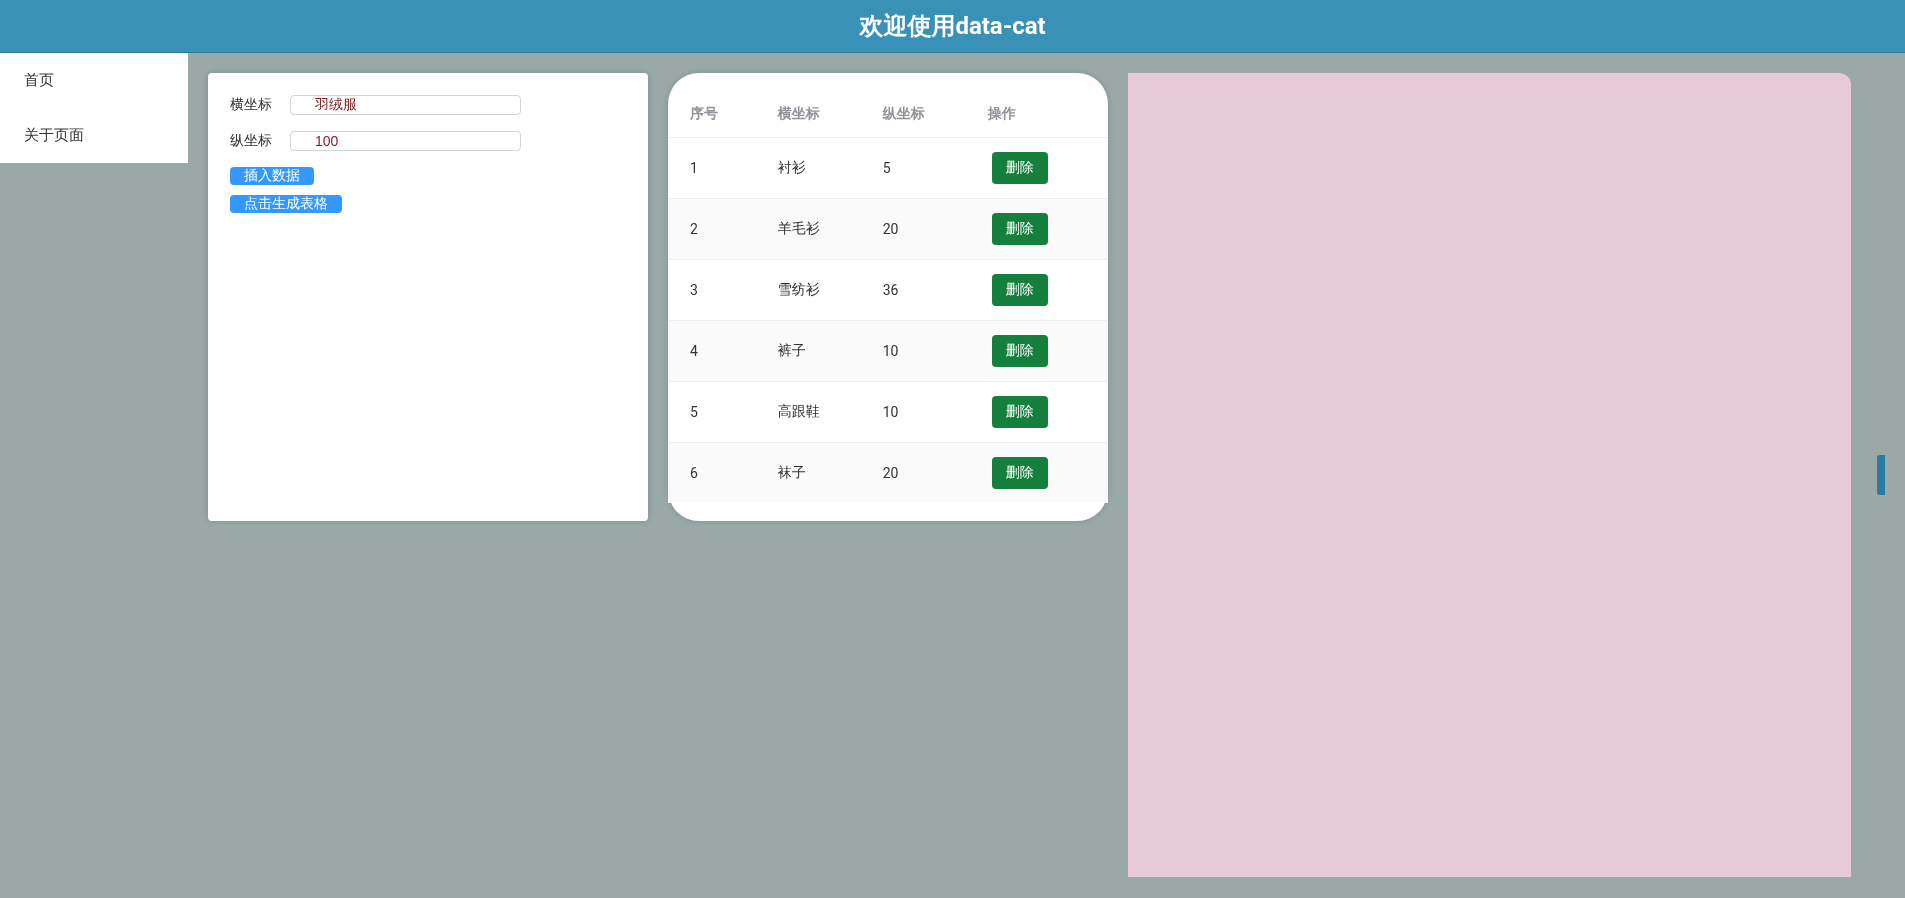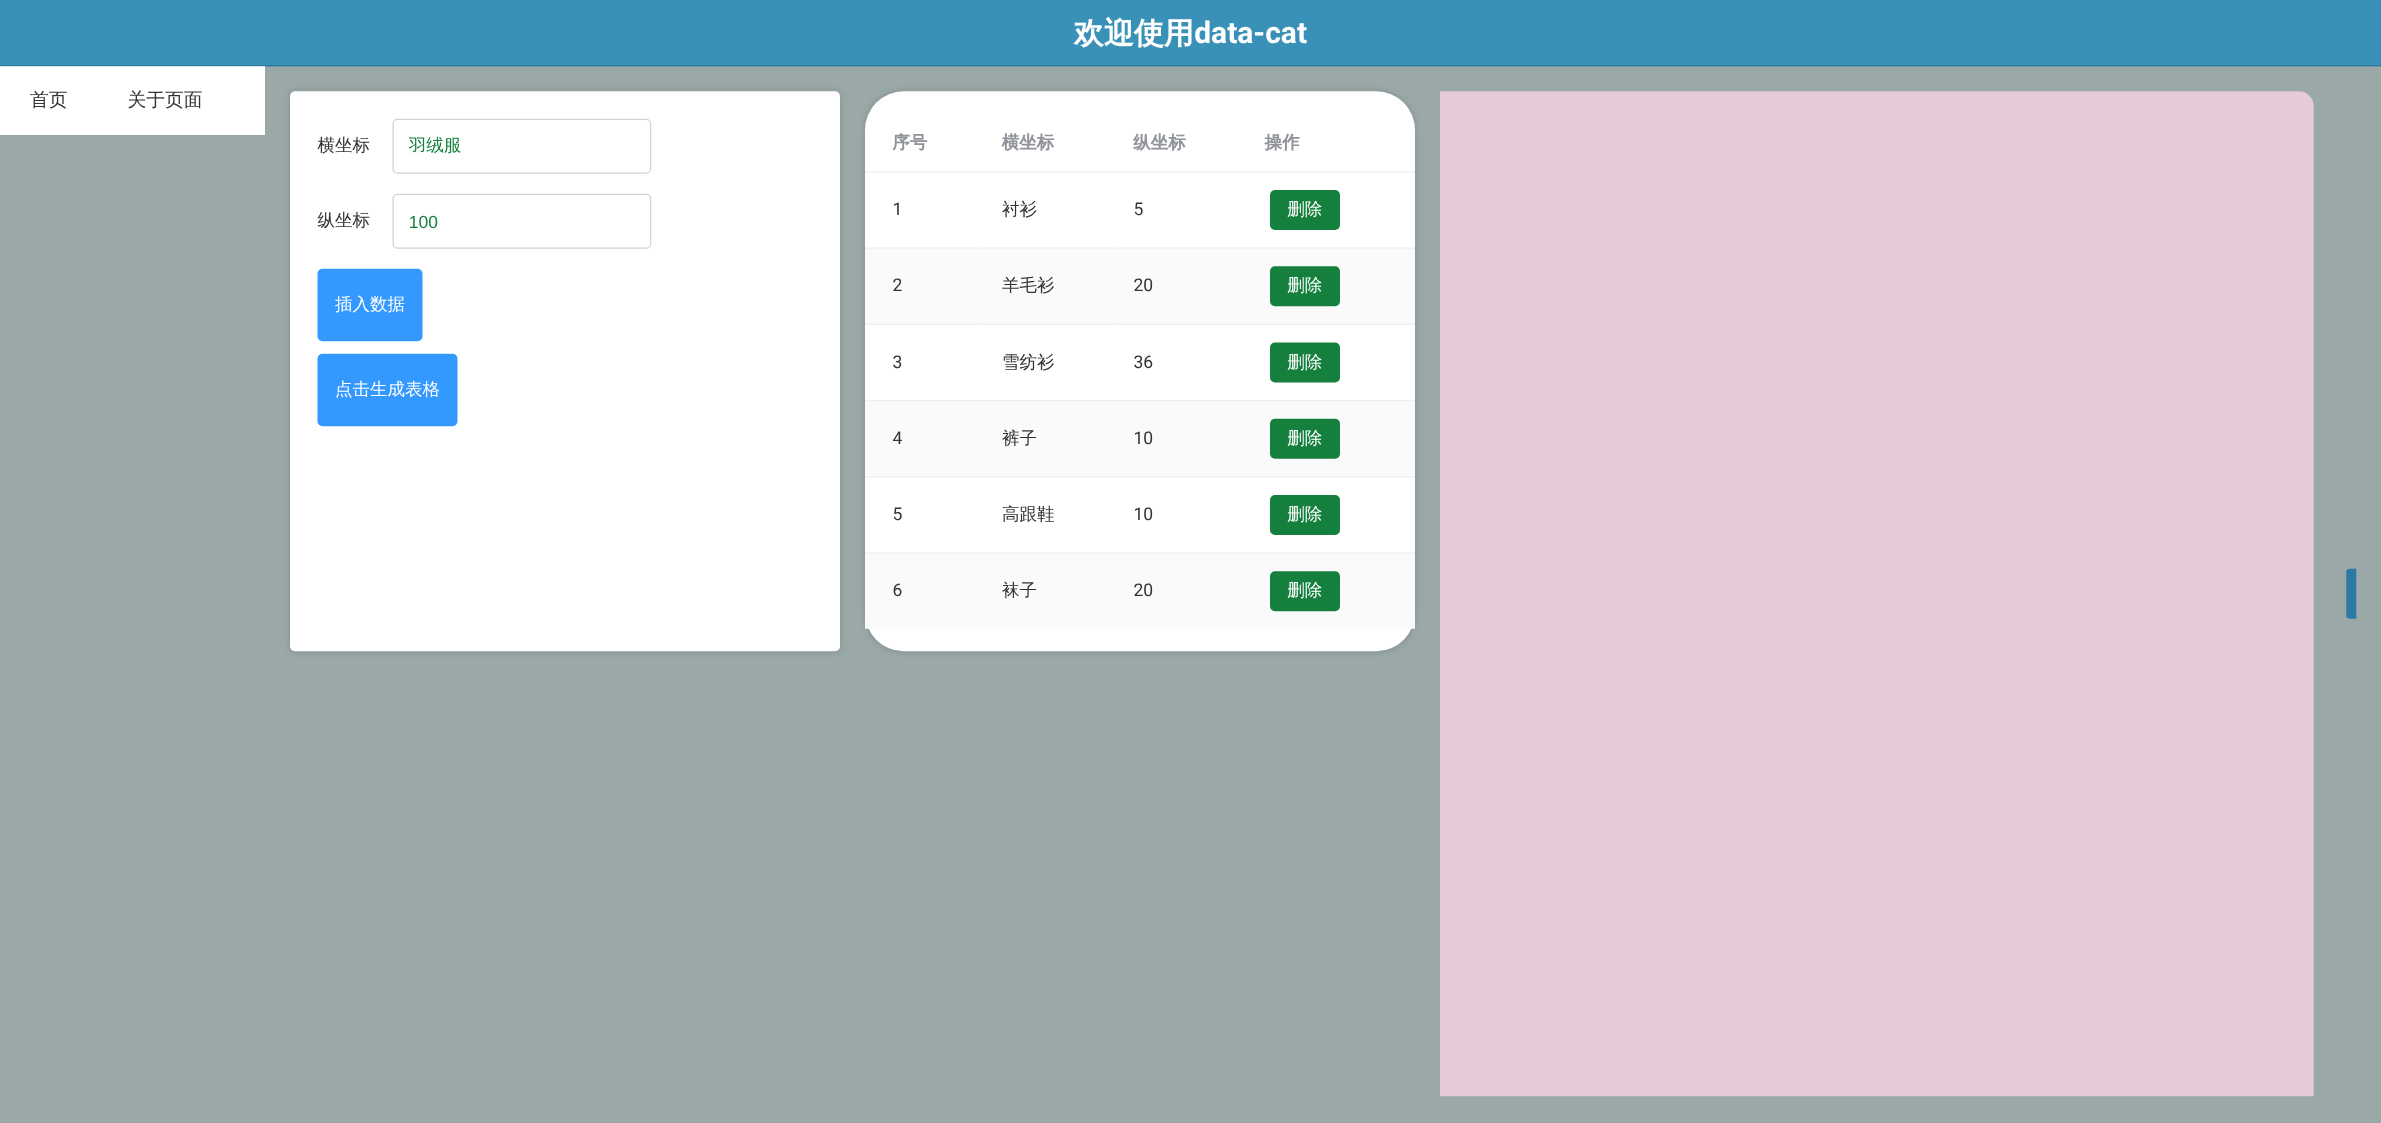--- a/index.html
+++ b/index.html
@@ -16,24 +16,24 @@
     padding: 10px 0;
     font-size: 24px;
     font-weight: 700;
     border-bottom: 1px solid #2b7a9b;
   }
   .layout {
     display: flex;
     min-height: calc(100vh - 54px);
   }
   .sidebar {
-    width: 212px;
+    width: 188px;
     background: #ffffff;
     display: flex;
-    flex-direction: row;
+    flex-direction: column;
     align-self: flex-start;
   }
   .sidebar a {
     display: block;
     padding: 18px 24px;
     color: #333;
     text-decoration: none;
     font-size: 15px;
   }
   .main {
@@ -54,30 +54,30 @@
     display: flex;
     align-items: center;
     margin-bottom: 16px;
   }
   .form-row label {
     width: 60px;
     color: #333;
   }
   .form-row input {
     flex: 0 0 200px;
-    height: 44px;
-    padding: 6px 12px;
+    height: 20px;
+    padding: 6px 24px;
     border: 1px solid #ced4da;
     border-radius: 4px;
     font-size: 14px;
-    color: #15803d;
+    color: #7f1d1d;
   }
   .btn {
     display: inline-block;
-    padding: 20px 14px;
+    padding: 0 14px;
     border: none;
     border-radius: 4px;
     cursor: pointer;
     font-size: 14px;
     color: #fff;
     margin-bottom: 10px;
   }
   .btn-primary { background: #3399ff; }
   .btn-danger {
     background: #15803d;

